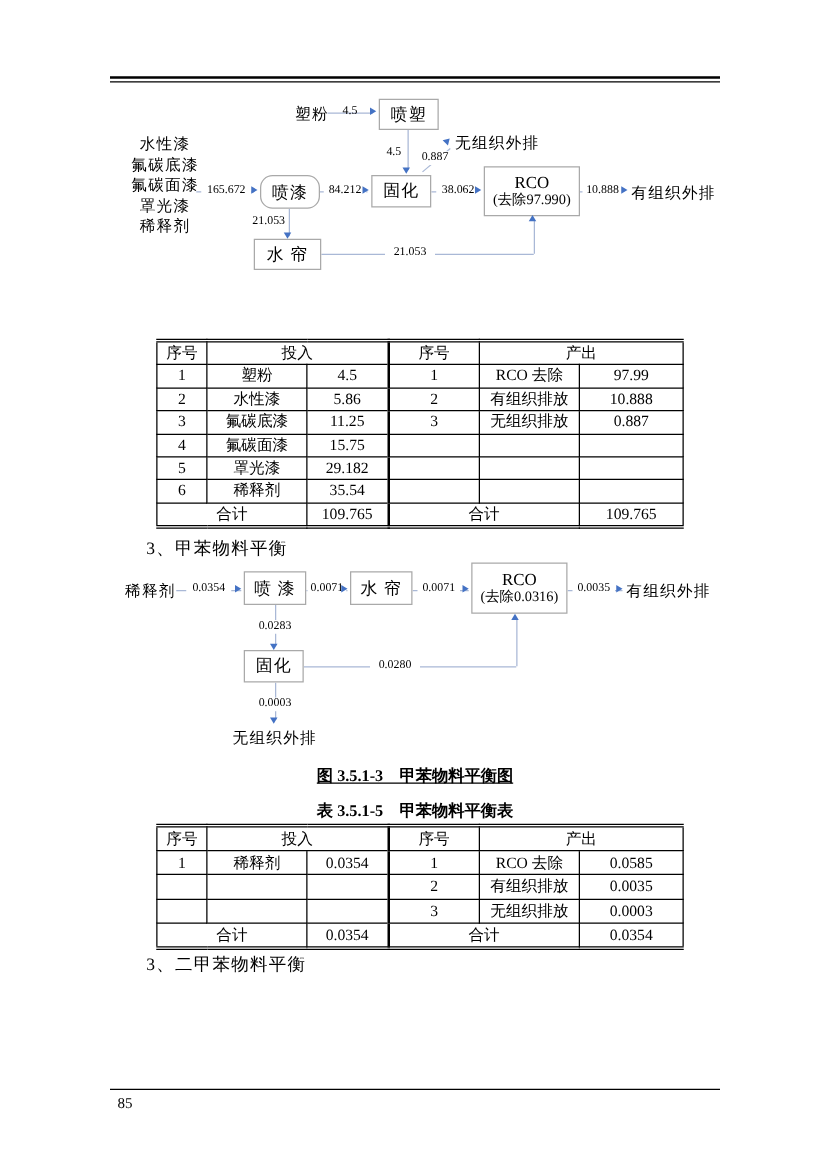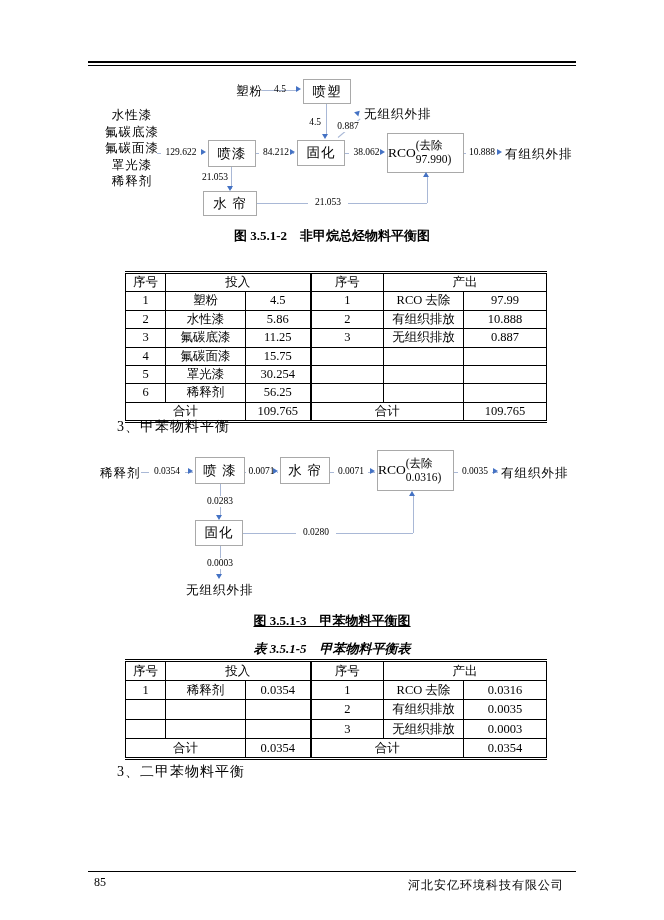--- a/index.html
+++ b/index.html
@@ -8,21 +8,21 @@
   
   .hdr-title{position:absolute;top:42px;left:0;width:100%;text-align:center;
              font-size:12.5px;font-weight:bold;letter-spacing:.5px;white-space:nowrap;}
   .rule{position:absolute;background:#000;}
   .ftr-page{position:absolute;left:94px;top:875px;font-size:12px;}
   .ftr-company{position:absolute;right:100px;top:877px;font-size:12px;letter-spacing:1px;}
   
   .dbox{position:absolute;border:1px solid #a9a9a9;background:#fff;display:flex;
         align-items:center;justify-content:center;font-size:13.5px;letter-spacing:1px;
         box-sizing:border-box;z-index:2;}
-  .dbox.rco{line-height:1.2;letter-spacing:0;}
+  .dbox.rco{flex-direction:column;line-height:1.2;letter-spacing:0;}
   .dbox.rco .sub{font-size:11.5px;}
   .hl{position:absolute;height:1px;background:#a9b8d6;z-index:1;}
   .vl{position:absolute;width:1px;background:#a9b8d6;z-index:1;}
   .dl{position:absolute;height:1px;background:#a9b8d6;transform-origin:left center;z-index:1;}
   .flbl{position:absolute;font-size:9.5px;line-height:11px;text-align:center;z-index:3;}
   .flbl.bg{background:#fff;}
   .flbl.ra{text-align:right;}
   .ar{position:absolute;width:0;height:0;z-index:4;}
   .ar.r{border-top:3.5px solid transparent;border-bottom:3.5px solid transparent;border-left:5.5px solid #4472c4;}
   .ar.d{border-left:3.5px solid transparent;border-right:3.5px solid transparent;border-top:5.5px solid #4472c4;}
@@ -63,24 +63,24 @@
     <div class="ar d" style="left:322px;top:134px;"></div>
 
     <div class="ilist" style="left:99px;top:107px;width:66px;">
         <span>水性漆</span>
         <span>氟碳底漆</span>
         <span>氟碳面漆</span>
         <span>罩光漆</span>
         <span>稀释剂</span>
       </div>
     <div class="hl" style="left:157px;top:153px;width:46px;"></div>
-    <div class="flbl bg" style="left:161px;top:147px;width:40px;">129.622</div>
+    <div class="flbl bg" style="left:161px;top:147px;width:40px;">165.672</div>
     <div class="ar r" style="left:201px;top:149px;"></div>
 
-    <div class="dbox" style="left:208px;top:140px;width:48px;height:27px;">喷漆</div>
+    <div class="dbox" style="left:208px;top:140px;width:48px;height:27px;border-radius:10px;">喷漆</div>
     <div class="hl" style="left:256px;top:153px;width:38px;"></div>
     <div class="flbl bg" style="left:259px;top:147px;width:34px;">84.212</div>
     <div class="ar r" style="left:290px;top:149px;"></div>
 
     <div class="dbox" style="left:297px;top:140px;width:48px;height:26px;">固化</div>
 
     <div class="dl" style="left:338px;top:137px;width:29px;transform:rotate(-40deg);"></div>
     <div class="flbl bg" style="left:333px;top:121px;width:30px;">0.887</div>
     <div class="ar ur" style="left:355px;top:110px;"></div>
     <div class="dtext" style="left:364px;top:106px;">无组织外排</div>
@@ -102,21 +102,20 @@
     <div class="flbl ra" style="left:196px;top:172px;width:32px;">21.053</div>
     <div class="ar d" style="left:227px;top:186px;"></div>
     <div class="dbox" style="left:203px;top:191px;width:54px;height:25px;">水 帘</div>
 
     <div class="hl" style="left:257px;top:203px;width:170px;"></div>
     <div class="flbl bg" style="left:308px;top:197px;width:40px;">21.053</div>
     <div class="vl" style="left:427px;top:176px;height:27px;"></div>
     <div class="ar u" style="left:423px;top:172px;"></div>
   </div>
 
-  <div class="cap" style="top:227px;">图 3.5.1-2　非甲烷总烃物料平衡图</div>
 
   <table class="mb-table" id="table1" style="left:125px;top:271px;width:421px;">
     <colgroup>
         <col style="width:40px">
         <col style="width:80px">
         <col style="width:65px">
         <col style="width:73px">
         <col style="width:80px">
         <col style="width:83px">
       </colgroup>
@@ -157,43 +156,43 @@
           <td>4</td>
           <td>氟碳面漆</td>
           <td>15.75</td>
           <td class="mid-l"></td>
           <td></td>
           <td></td>
         </tr>
         <tr>
           <td>5</td>
           <td>罩光漆</td>
-          <td>30.254</td>
+          <td>29.182</td>
           <td class="mid-l"></td>
           <td></td>
           <td></td>
         </tr>
         <tr>
           <td>6</td>
           <td>稀释剂</td>
-          <td>56.25</td>
+          <td>35.54</td>
           <td class="mid-l"></td>
           <td></td>
           <td></td>
         </tr>
         <tr>
           <td colspan="2">合计</td>
           <td colspan="1">109.765</td>
           <td colspan="2" class="mid-l">合计</td>
           <td colspan="1">109.765</td>
         </tr>
       </tbody>
   </table>
 
-  <div class="sect" style="left:117px;top:418px;">3、甲苯物料平衡</div>
+  <div class="sect" style="left:117px;top:430px;">3、甲苯物料平衡</div>
 
   <div>
     <div class="dtext" style="left:100px;top:465px;">稀释剂</div>
     <div class="hl" style="left:141px;top:472px;width:52px;"></div>
     <div class="flbl bg" style="left:149px;top:466px;width:36px;">0.0354</div>
     <div class="ar r" style="left:188px;top:468px;"></div>
 
     <div class="dbox" style="left:195px;top:457px;width:50px;height:27px;">喷 漆</div>
     <div class="hl" style="left:245px;top:472px;width:33px;"></div>
     <div class="flbl bg" style="left:246px;top:466px;width:31px;">0.0071</div>
@@ -223,21 +222,21 @@
     <div class="vl" style="left:413px;top:495px;height:38px;"></div>
     <div class="ar u" style="left:409px;top:491px;"></div>
 
     <div class="vl" style="left:220px;top:546px;height:30px;"></div>
     <div class="flbl bg" style="left:202px;top:558px;width:36px;">0.0003</div>
     <div class="ar d" style="left:216px;top:574px;"></div>
     <div class="dtext" style="left:186px;top:582px;">无组织外排</div>
   </div>
 
   <div class="cap" style="top:612px;text-decoration:underline;">图 3.5.1-3　甲苯物料平衡图</div>
-  <div class="cap" style="top:640px;font-style:italic;">表 3.5.1-5　甲苯物料平衡表</div>
+  <div class="cap" style="top:640px;">表 3.5.1-5　甲苯物料平衡表</div>
 
   <table class="mb-table" id="table2" style="left:125px;top:659px;width:421px;">
     <colgroup>
         <col style="width:40px">
         <col style="width:80px">
         <col style="width:65px">
         <col style="width:73px">
         <col style="width:80px">
         <col style="width:83px">
       </colgroup>
@@ -249,21 +248,21 @@
         <th colspan="2">产出</th>
       </tr>
     </thead>
     <tbody>
         <tr>
           <td>1</td>
           <td>稀释剂</td>
           <td>0.0354</td>
           <td class="mid-l">1</td>
           <td>RCO 去除</td>
-          <td>0.0316</td>
+          <td>0.0585</td>
         </tr>
         <tr>
           <td></td>
           <td></td>
           <td></td>
           <td class="mid-l">2</td>
           <td>有组织排放</td>
           <td>0.0035</td>
         </tr>
         <tr>
@@ -280,15 +279,14 @@
           <td colspan="2" class="mid-l">合计</td>
           <td colspan="1">0.0354</td>
         </tr>
       </tbody>
   </table>
 
   <div class="sect" style="left:117px;top:763px;">3、二甲苯物料平衡</div>
 
   <div class="rule" style="left:88px;top:871px;width:488px;height:1px;"></div>
   <div class="ftr-page">85</div>
-  <div class="ftr-company">河北安亿环境科技有限公司</div>
 
 </div>
 
 </body></html>

